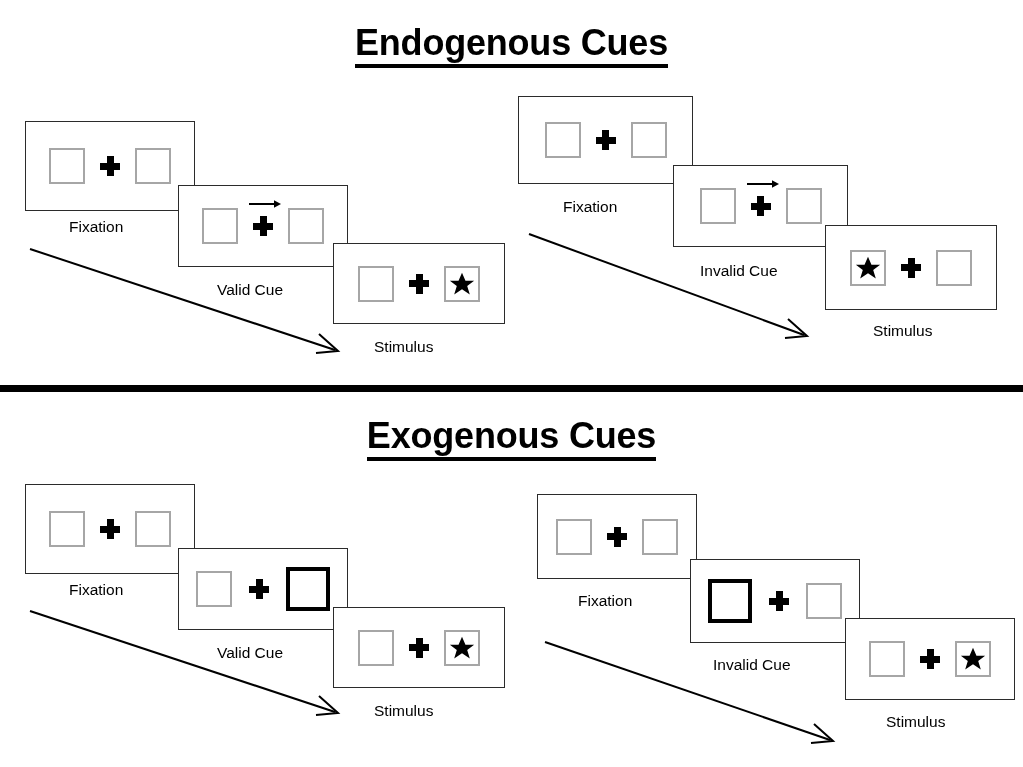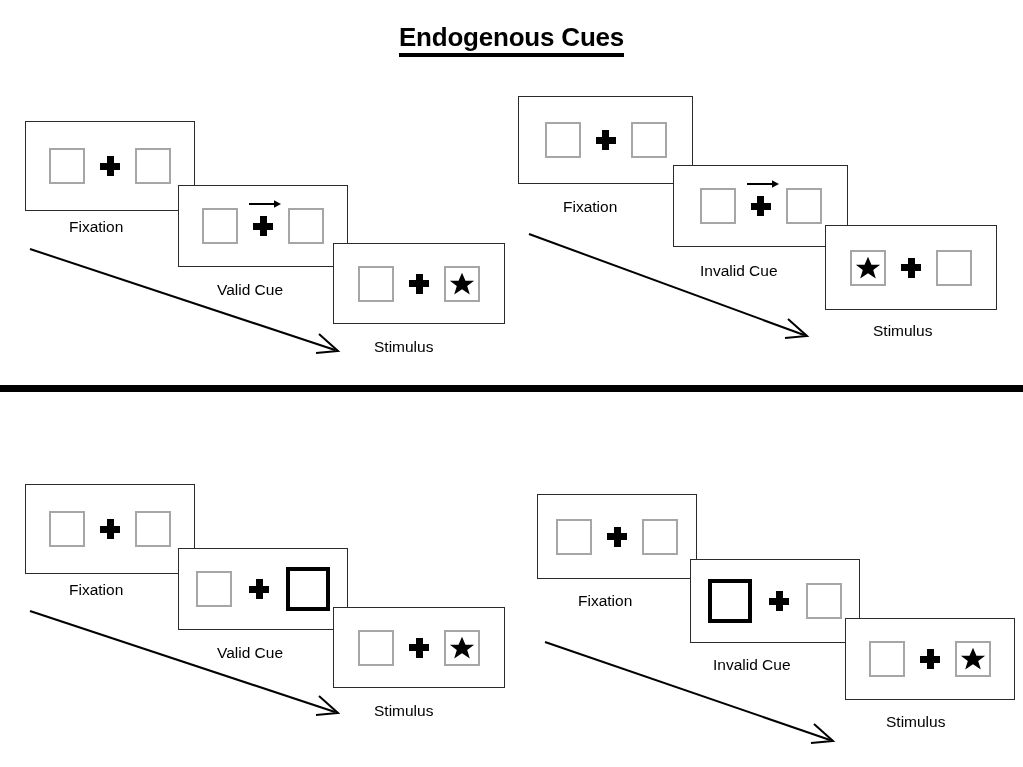--- a/index.html
+++ b/index.html
@@ -17,21 +17,21 @@
     background: #ffffff;
     overflow: hidden;
   }
 
   
   .section-title {
     position: absolute;
     width: 100%;
     left: 0;
     text-align: center;
-    font-size: 26px;
+    font-size: 36px;
     font-weight: bold;
     color: #000000;
     letter-spacing: -0.2px;
   }
   .section-title span {
     border-bottom: 4px solid #000000;
     padding-bottom: 1px;
   }
 
   
@@ -237,20 +237,23 @@
   </div>
   <div class="stage-label" style="left:873px; top:322px;">Stimulus</div>
 
   <svg class="seq-arrow" style="left:527px; top:230px; width:290px; height:115px;" viewBox="0 0 290 115">
     <line x1="2" y1="4" x2="277" y2="105" stroke="#000000" stroke-width="2"></line>
     <polyline points="261,89 280,106 258,108" fill="none" stroke="#000000" stroke-width="2"></polyline>
   </svg>
 
   <div class="divider" style="top:385px;"></div>
 
+  <div class="section-title" style="top:415px;">
+    <span>Exogenous Cues</span>
+  </div>
 
   <div class="frame" style="left:25px; top:484px; width:170px; height:90px;">
     <div class="frame-inner">
       <div class="box normal"></div>
       <div class="gap-sm"></div>
       <div class="plus"></div>
       <div class="gap-sm"></div>
       <div class="box normal"></div>
     </div>
   </div>

